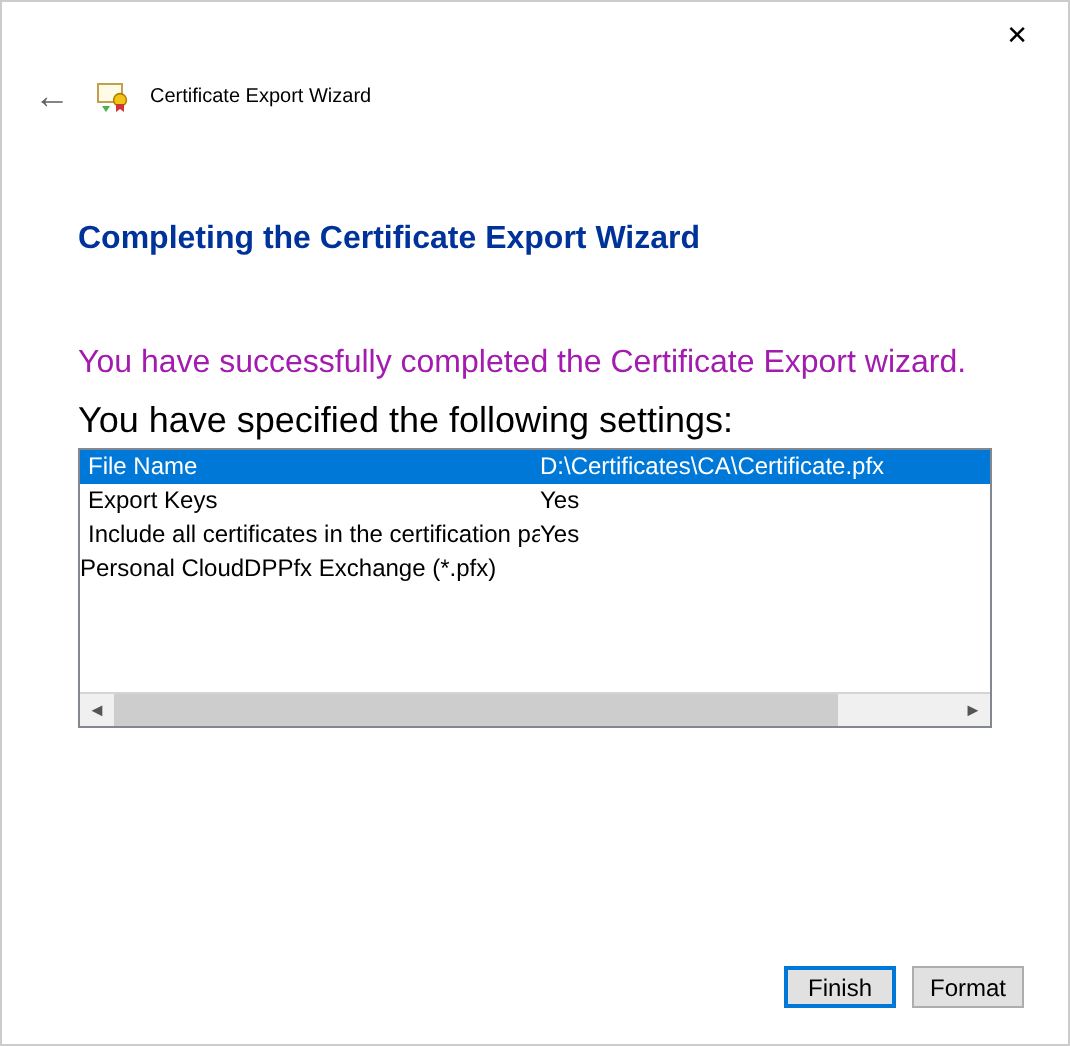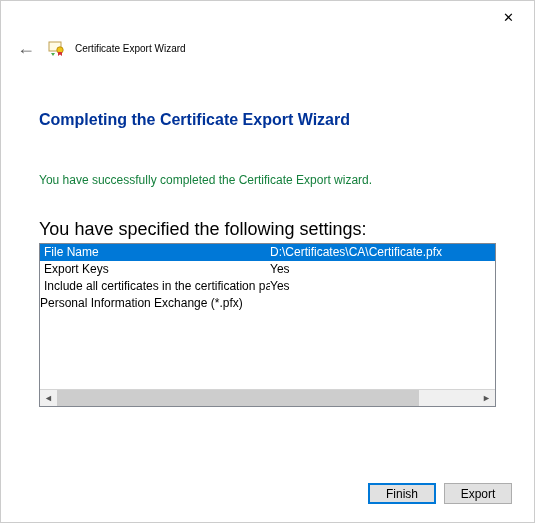--- a/index.html
+++ b/index.html
@@ -52,32 +52,32 @@
     .content {
       padding: 42px 38px 0 38px;
     }
     .main-heading {
       font-size: 16px;
       font-weight: 600;
       color: #003399;
       margin-bottom: 44px;
     }
     .intro-text {
-      font-size: 12px;
-      color: #15803d;
-      margin-bottom: 32px;
+      font-size: 16px;
+      color: #a21caf;
+      margin-bottom: 9px;
     }
     .settings-label {
       font-size: 18px;
       color: #000;
       margin-bottom: 3px;
     }
     .settings-box {
       border: 1px solid #828790;
-      height: 164px;
+      height: 140px;
       background: #fff;
       display: flex;
       flex-direction: column;
     }
     .settings-rows {
       flex: 1;
       overflow: hidden;
     }
     .settings-row {
       display: flex;
@@ -130,21 +130,21 @@
       background: #cdcdcd;
     }
     .button-bar {
       position: absolute;
       bottom: 18px;
       right: 22px;
       display: flex;
       gap: 8px;
     }
     .btn {
-      width: 68px;
+      width: 56px;
       height: 21px;
       font-size: 12px;
       font-family: inherit;
       background: #e1e1e1;
       border: 1px solid #adadad;
       cursor: pointer;
       display: flex;
       align-items: center;
       justify-content: center;
     }
@@ -186,29 +186,29 @@
       </div>
       <div class="settings-row">
         <div class="col-key">Export Keys</div>
         <div class="col-val">Yes</div>
       </div>
       <div class="settings-row">
         <div class="col-key">Include all certificates in the certification path</div>
         <div class="col-val">Yes</div>
       </div>
       <div class="settings-row">
-        <div class="col-val">Personal Information Exchange (*.pfx)</div>
+        <div class="col-val">Personal CloudDPPfx Exchange (*.pfx)</div>
       </div>
     </div>
     <div class="hscroll">
       <div class="hscroll-btn">◄</div>
       <div class="hscroll-track">
         <div class="hscroll-thumb"></div>
       </div>
       <div class="hscroll-btn">►</div>
     </div>
   </div>
 </div>
 
 <div class="button-bar">
   <button class="btn default">Finish</button>
-  <button class="btn">Export</button>
+  <button class="btn">Format</button>
 </div>
 
 </body></html>

